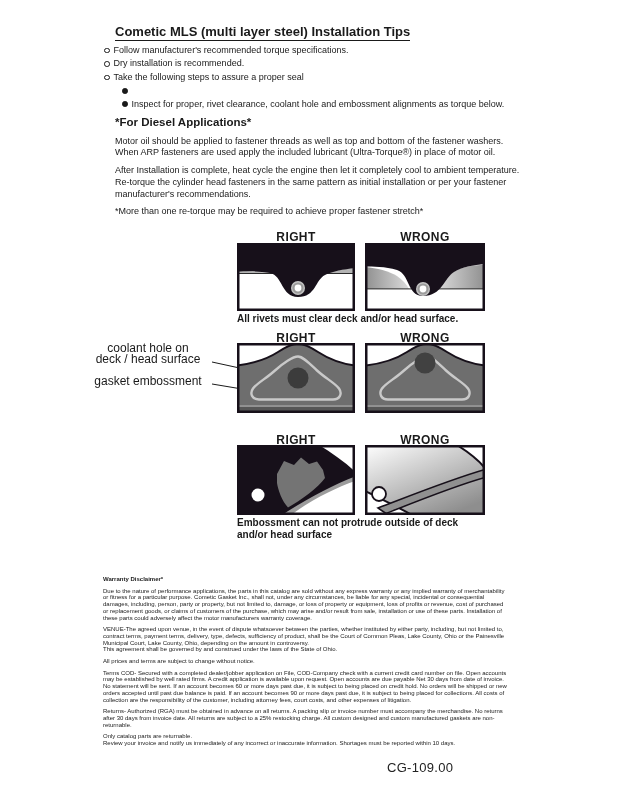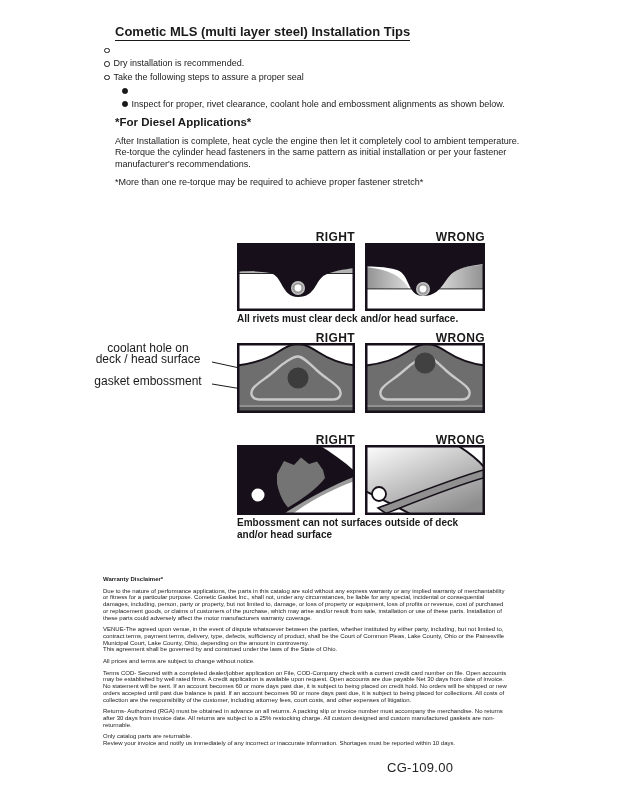--- a/index.html
+++ b/index.html
@@ -16,21 +16,21 @@
   .brow{display:flex;align-items:center;height:13.4px;}
   .brow.sub{padding-left:18px;}
   .mark{display:inline-block;width:3.6px;height:3.6px;border-radius:50%;
         border:0.9px solid #1a1a1a;margin-right:4px;flex:0 0 auto;}
   .mark.dot{background:#1a1a1a;}
   
   .diesel{left:115px;top:117px;width:410px;font-size:9px;line-height:11.7px;}
   .diesel h2{font-size:11.5px;font-weight:bold;margin:0 0 7px 0;}
   .diesel p{margin:0 0 6px 0;}
   
-  .dlabel{font-size:12px;font-weight:bold;text-align:right;letter-spacing:0.4px;}
+  .dlabel{font-size:12px;font-weight:bold;text-align:center;letter-spacing:0.4px;}
   .cap{font-size:10px;font-weight:bold;white-space:nowrap;line-height:11.5px;}
   .panel{display:block;}
   
   .ann{font-size:12px;line-height:11px;text-align:center;width:124px;}
   
   .legal{left:103px;top:576px;width:404px;font-size:6px;line-height:6.7px;color:#222;}
   .legal .lh{font-weight:bold;margin:0 0 5px 0;}
   .legal p{margin:0 0 5px 0;}
   .legal p.tight{margin:0;}
   
@@ -39,40 +39,42 @@
 </head>
 <body>
 
 <div class="page">
 
   <div class="abs title">Cometic MLS (multi layer steel) Installation Tips</div>
 
   <div class="abs bullets">
     <div class="brow">
       <span class="mark"></span>
+      <span>Follow manufacturer's recommended torque specifications.</span>
     </div>
     <div class="brow">
       <span class="mark"></span>
       <span>Dry installation is recommended.</span>
     </div>
     <div class="brow">
       <span class="mark"></span>
       <span>Take the following steps to assure a proper seal</span>
     </div>
     <div class="brow sub">
       <span class="mark dot"></span>
     </div>
     <div class="brow sub">
       <span class="mark dot"></span>
-      <span>Inspect for proper, rivet clearance, coolant hole and embossment alignments as shown below.</span>
+      <span>Inspect for proper, rivet clearance, coolant hole and embossment alignments as torque below.</span>
     </div>
   </div>
 
   <div class="abs diesel">
     <h2>*For Diesel Applications*</h2>
+    <p>Motor oil should be applied to fastener threads as well as top and bottom of the fastener washers. When ARP fasteners are used apply the included lubricant (Ultra-Torque®) in place of motor oil.</p>
     <p>After Installation is complete, heat cycle the engine then let it completely cool to ambient temperature. Re-torque the cylinder head fasteners in the same pattern as initial installation or per your fastener manufacturer's recommendations.</p>
     <p>*More than one re-torque may be required to achieve proper fastener stretch*</p>
   </div>
 
   <div class="abs dlabel" style="left:237px;top:230px;width:118px;">RIGHT</div>
   <div class="abs dlabel" style="left:365px;top:230px;width:120px;">WRONG</div>
 
   <svg class="abs panel" style="left:237px;top:243px;" width="118" height="68" viewBox="0 0 118 68">
     <rect width="118" height="68" fill="#ffffff"></rect>
     <rect x="0" y="30" width="118" height="1" fill="#2a2a2a"></rect>
@@ -172,21 +174,21 @@
     <rect width="120" height="70" fill="#ffffff"></rect>
     <path d="M0,0 H92 C103,7 113,14.5 120,23 L120,70 L47,70 C30,60.5 13,52.5 0,46 Z" fill="url(#r3g)"></path>
     <path d="M92,0 C103,7 113,14.5 120,23" fill="none" stroke="#17101a" stroke-width="2"></path>
     <path d="M0,46 C13,52.5 30,60.5 47,70" fill="none" stroke="#17101a" stroke-width="2"></path>
     <path d="M120,24.5 C87,34 51,48.5 13,63 L21,68.5 C55,55 91,40.5 120,32.5 Z" fill="#909090" stroke="#17101a" stroke-width="1.6"></path>
     <circle cx="14" cy="49" r="7" fill="#ffffff" stroke="#17101a" stroke-width="1.8"></circle>
     <rect x="1.25" y="1.25" width="117.5" height="67.5" fill="none" stroke="#17101a" stroke-width="2.5"></rect>
   </svg>
 
   <div class="abs cap" style="left:237px;top:517px;">
-    <div>Embossment can not surfaces outside of deck</div>
+    <div>Embossment can not protrude outside of deck</div>
     <div>and/or head surface</div>
   </div>
 
   <div class="abs legal">
     <p class="lh">Warranty Disclaimer*</p>
     <p>Due to the nature of performance applications, the parts in this catalog are sold without any express warranty or any implied warranty of merchantability or fitness for a particular purpose.  Cometic Gasket Inc., shall not, under any circumstances, be liable for any special, incidental or consequential damages, including, person, party or property, but not limited to, damage, or loss of property or equipment, loss of profits or revenue, cost of purchased or replacement goods, or claims of customers of the purchase, which may arise and/or result from sale, installation or use of these parts.  Installation of these parts could adversely affect the motor manufacturers warranty coverage.</p>
     <p class="tight">VENUE-The agreed upon venue, in the event of dispute whatsoever between the parties, whether instituted by either party, including, but not limited to, contract terms, payment terms, delivery, type, defects, sufficiency of product, shall be the Court of Common Pleas, Lake County, Ohio or the Painesville Municipal Court, Lake County, Ohio, depending on the amount in controversy.</p>
     <p>This agreement shall be governed by and construed under the laws of the State of Ohio.</p>
     <p>All prices and terms are subject to change without notice.</p>
     <p>Terms COD- Secured with a completed dealer/jobber application on File, COD-Company check with a current credit card number on file.  Open accounts may be established by well rated firms.  A credit application is available upon request.  Open accounts are due payable Net 30 days from date of invoice.  No statement will be sent.  If an account becomes 60 or more days past due, it is subject to being placed on credit hold.  No orders will be shipped or new orders accepted until past due balance is paid.  If an account becomes 90 or more days past due, it is subject to being placed for collections.  All costs of collection are the responsibility of the customer, including attorney fees, court costs, and other expenses of litigation.</p>

